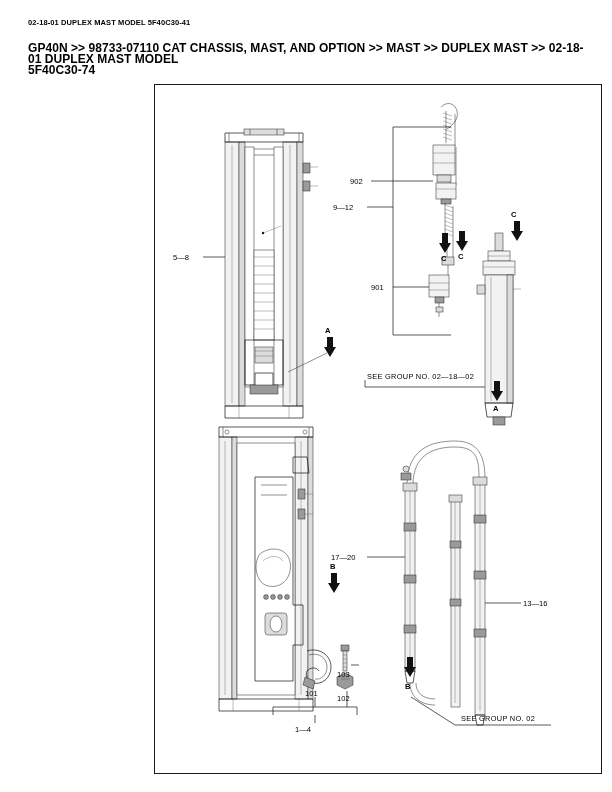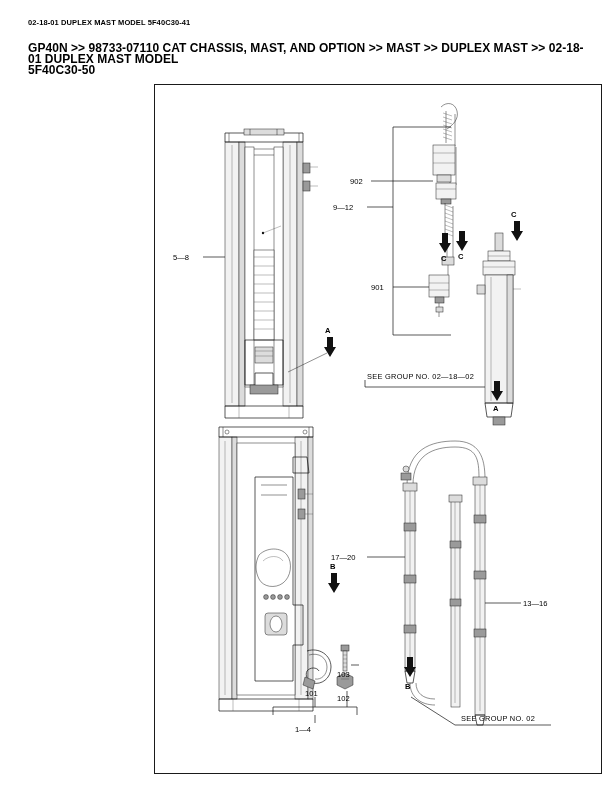--- a/index.html
+++ b/index.html
@@ -97,21 +97,21 @@
 </style>
 </head>
 <body>
 
 <div class="page">
 
   <div class="doc-title">02-18-01 DUPLEX MAST MODEL 5F40C30-41</div>
 
   <div class="breadcrumb">
     <div>GP40N &gt;&gt; 98733-07110 CAT CHASSIS, MAST, AND OPTION &gt;&gt; MAST &gt;&gt; DUPLEX MAST &gt;&gt; 02-18-01 DUPLEX MAST MODEL</div>
-    <div>5F40C30-50</div>
+    <div>5F40C30-74</div>
   </div>
 
   <div class="diagram-frame">
     <svg class="art" viewBox="0 0 448 690">
 
       <g>
 
         <rect class="fill-l" x="70" y="57" width="14" height="264"></rect>
         <rect class="fill-m" x="84" y="57" width="6" height="264"></rect>
         <rect class="fill-l" x="128" y="57" width="14" height="264"></rect>

